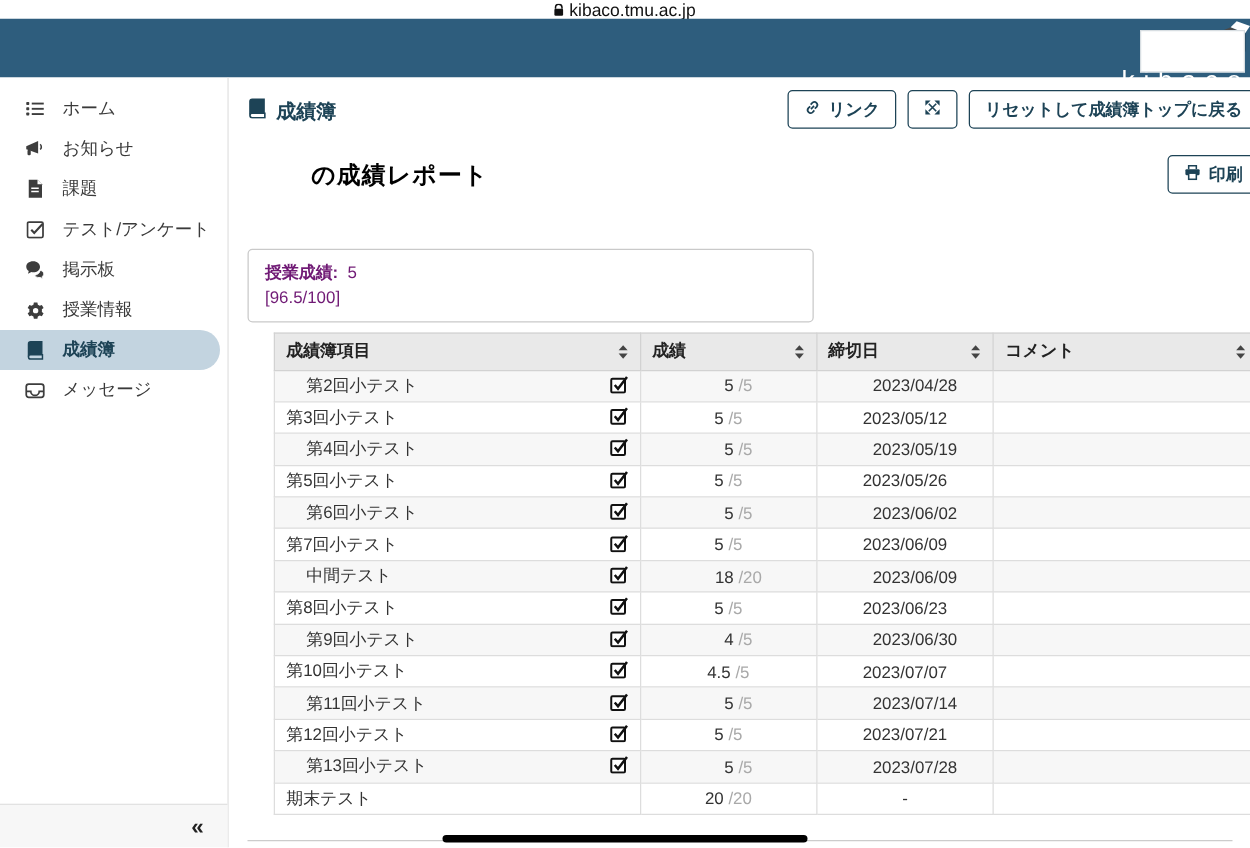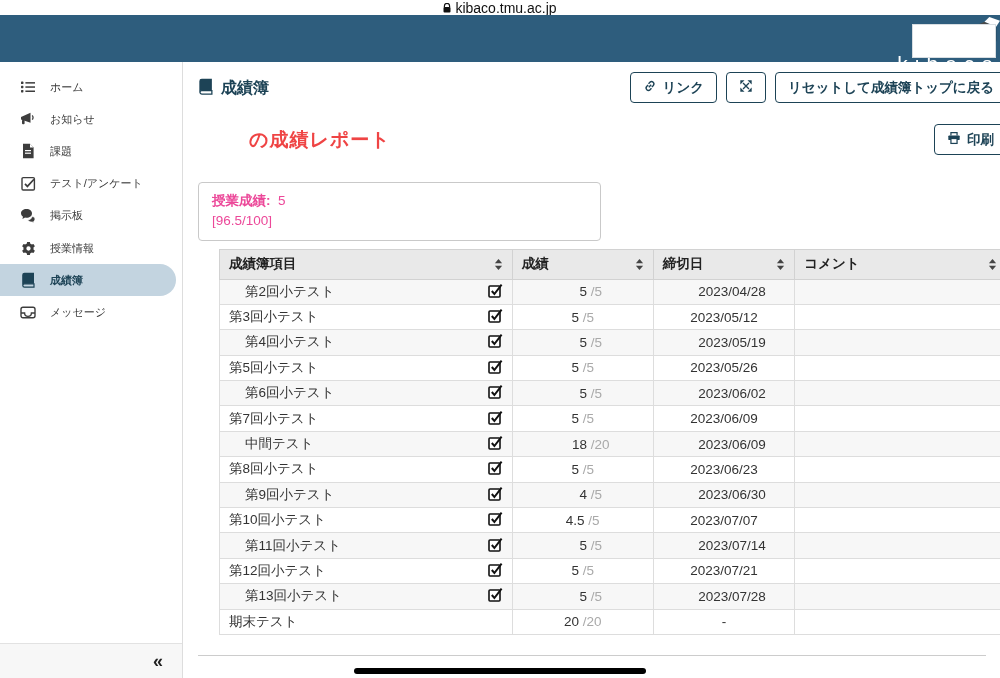--- a/index.html
+++ b/index.html
@@ -15,43 +15,43 @@
   .app-header { height:47px; background:#2e5d7d; display:flex; align-items:flex-end;
     padding-left:13px; position:relative;flex-direction:column; }
   .logo-text { color:#fff; font-size:21px; letter-spacing:7px; margin-left:11px; font-weight:500; }
   .redaction-box { position:absolute; right:4px; top:9px; width:84px; height:34px;
     background:#fff; border:1px solid #d8dee2; }
   
   .layout { display:flex; height:616px; }
   .sidebar { width:183px; flex-shrink:0; border-right:1px solid #ddd;
     padding-top:9px; position:relative; background:#fff; }
   .nav-item { height:32.2px; display:flex; align-items:center; gap:13px;
-    padding-left:19px; font-size:11px; color:#3a3a3a; margin-right:6px;
+    padding-left:19px; font-size:14px; color:#3a3a3a; margin-right:6px;
     border-radius:0 16px 16px 0; cursor:pointer; }
   .nav-item.gray { background:#e3e3e3; }
   .nav-item.blue { background:#c3d4e0; color:#1d4356; font-weight:bold; }
   .nav-icon { width:18px; display:flex; justify-content:center; align-items:center; }
   .nav-icon svg { display:block; }
   .sidebar-footer { position:absolute; bottom:0; left:0; right:0; height:35px;
     background:#f7f7f7; border-top:1px solid #e2e2e2; display:flex; align-items:center;
     justify-content:flex-end; padding-right:19px; }
   .collapse-btn { font-size:18px; font-weight:bold; color:#222; cursor:pointer; line-height:1; }
   
   .main { flex:1; padding:10px 13px 0 15px; position:relative; background:#fff; }
   .title-row { display:flex; justify-content:space-between; align-items:flex-start; }
   .page-title { color:#1d4356; font-weight:bold; font-size:16px; display:flex;
     align-items:center; gap:8px; margin-top:6px; }
   .toolbar { display:flex; gap:9px; }
   .btn { border:1px solid #1d4356; color:#1d4356; background:#fff; border-radius:4px;
     font-size:13.5px; font-weight:bold; padding:0 12px; height:31px; display:flex;
     align-items:center; gap:6px; cursor:pointer; white-space:nowrap; }
   .report-row { display:flex; justify-content:space-between; align-items:center; margin-top:21px; }
-  .report-title { font-size:19px; font-weight:bold; color:#ef4444; margin-left:51px; letter-spacing:1px; }
-  .summary-box { margin-top:27px; width:403px; border:1px solid #c9c9c9; border-radius:4px;
-    padding:8px 13px; font-size:13.5px; color:#ec4899; line-height:1.5; }
+  .report-title { font-size:19px; font-weight:bold; color:#000000; margin-left:51px; letter-spacing:1px; }
+  .summary-box { margin-top:44px; width:453px; border:1px solid #c9c9c9; border-radius:4px;
+    padding:8px 13px; font-size:13.5px; color:#701a75; line-height:1.5; }
   .summary-label { font-weight:bold; }
   
   table.grade-table { width:788px; border-collapse:collapse; margin-top:8px;
     font-size:13.5px; color:#333; table-layout:fixed;margin-left:21px; }
   .grade-table th { background:#e9e9e9; border:1px solid #d2d2d2; padding:0 9px;
     height:30px; font-weight:bold; text-align:left; font-size:13.5px; color:#222; }
   .th-inner { display:flex; align-items:center; justify-content:space-between; }
   .grade-table td { border:1px solid #ddd; padding:0 9px; height:25.4px; background:#fff; }
   .grade-table tr.striped td { background:#f7f7f7;padding-left:25px; }
   td.item-cell .cell-flex { display:flex; align-items:center; justify-content:space-between; }

